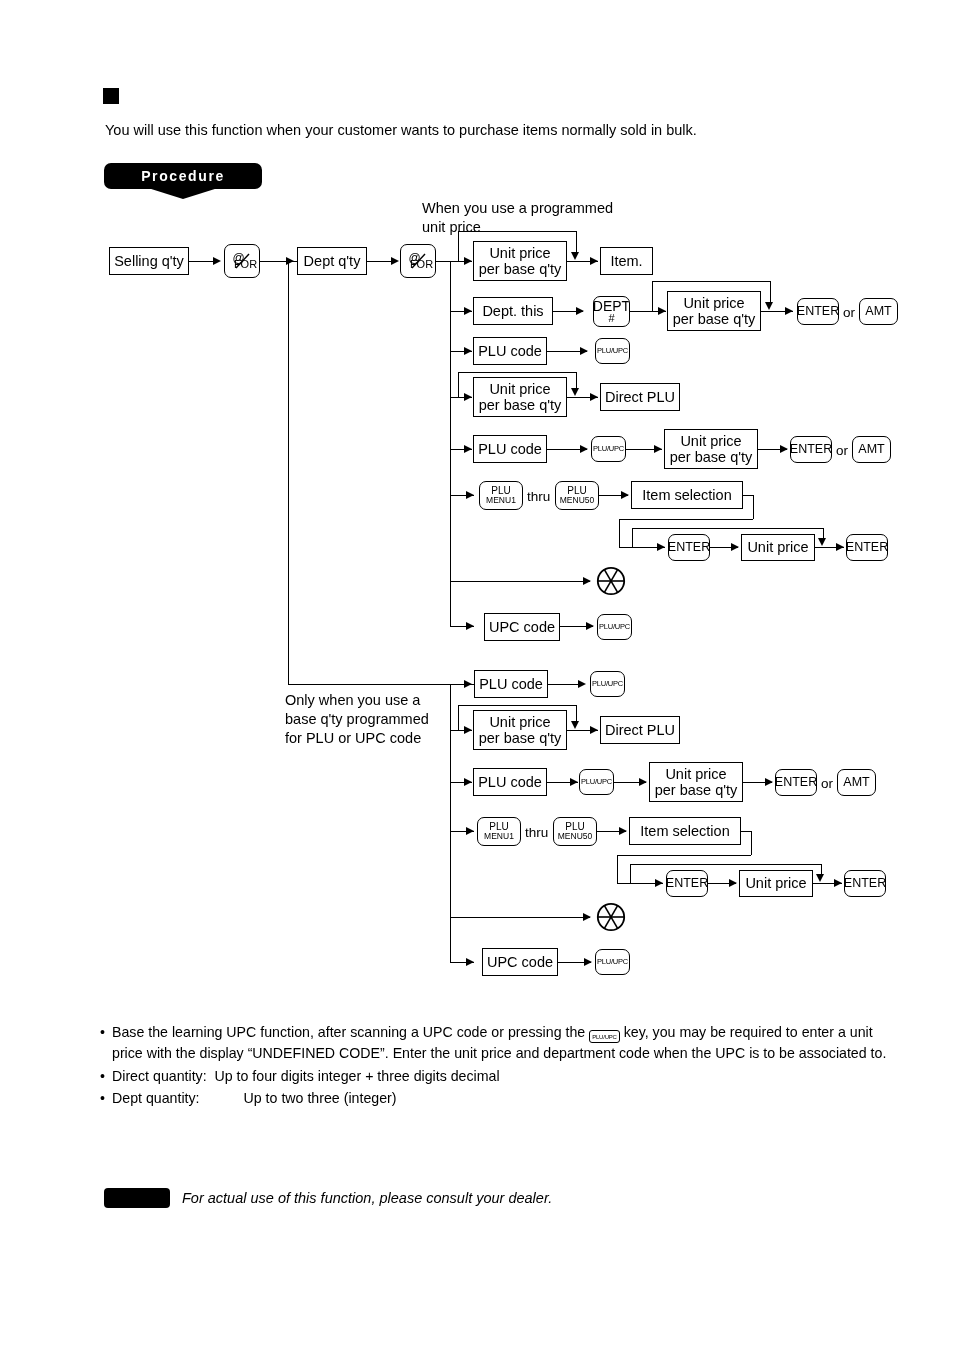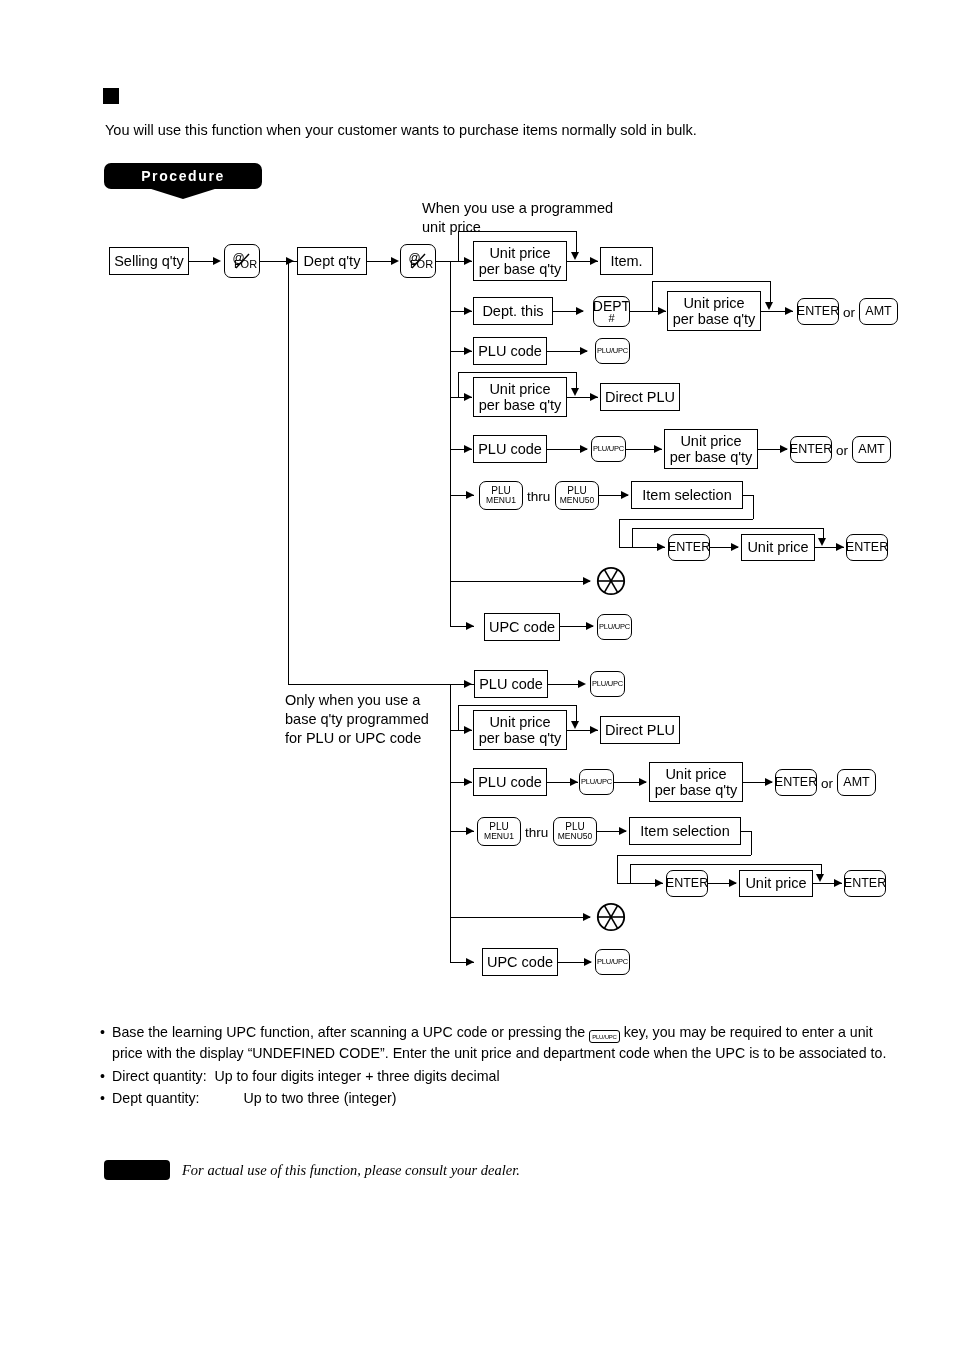--- a/index.html
+++ b/index.html
@@ -71,21 +71,21 @@
   .note-row { display:flex; align-items:flex-start; margin-bottom:2px; }
   .note-bul { width:12px; flex:0 0 12px; line-height:1.45; }
   .note-txt { flex:1; line-height:1.45; }
   .inline-key {
     display:inline-block; border:1.2px solid #000; border-radius:3px;
     font-size:6px; line-height:10px; padding:1px 2px 0 2px;
     vertical-align:-2px; letter-spacing:-0.2px;
   }
   .nq { display:inline-block; width:44px; }
 
-  .dealer { position:absolute; left:104px; top:1158px; width:760px; height:26px;font-family:Liberation Serif, serif; }
+  .dealer { position:absolute; left:104px; top:1186px; width:760px; height:26px; }
   .dealer-blk { position:absolute; left:0; top:2px; width:66px; height:20px; background:#000; border-radius:4px; }
   .dealer-txt { position:absolute; left:78px; top:0; font-style:italic; font-size:14.5px; white-space:nowrap; line-height:24px; }
 </style>
 </head>
 <body>
 
 <div class="sq-bullet"></div>
 <div class="intro">You will use this function when your customer wants to purchase items normally sold in bulk.</div>
 
 <div class="proc-wrap">

